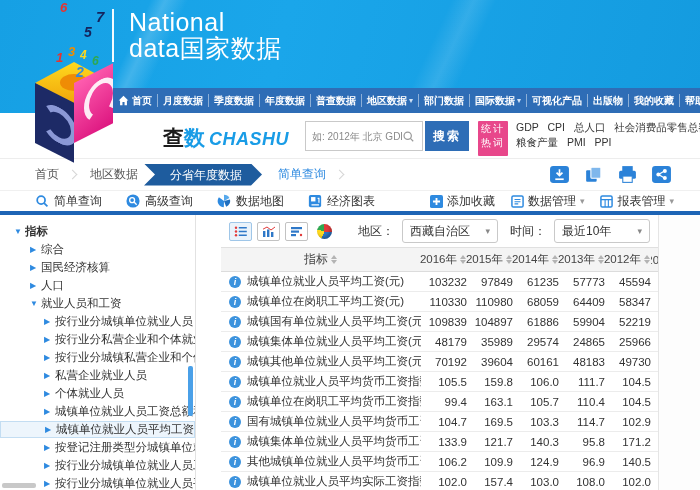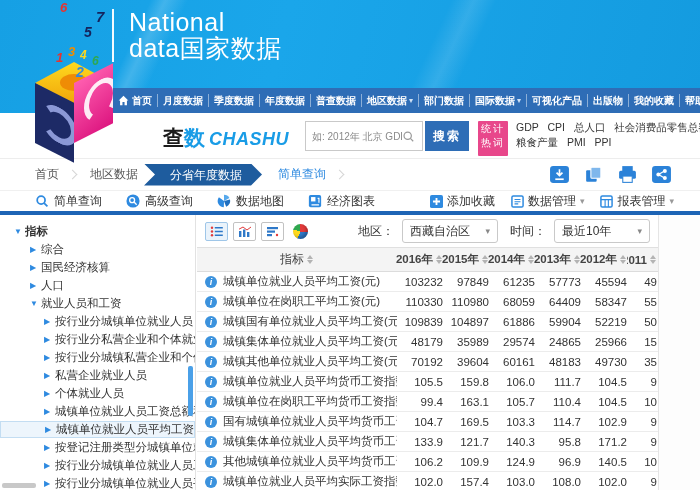--- a/index.html
+++ b/index.html
@@ -110,21 +110,21 @@
   .titem.lv2 { padding-left:44px; }
   .titem.selected { background:#edf5fc; border:1px solid #c3ddf2; }
   .tri { font-size:8px; color:#2e8ae0; width:11px; flex:none; }
   .tlabel { overflow:hidden; }
   .vthumb { position:absolute; right:2px; top:151px; width:5px; height:50px; background:#4aa0e8;
     border-radius:2px; cursor:pointer; }
   .hthumb { position:absolute; left:2px; bottom:2px; width:34px; height:5px; background:#c8c8c8;
     border-radius:2px; cursor:pointer; }
 
   
-  .main { position:absolute; left:197px; top:215px; width:461px; height:275px; background:#fff; overflow:hidden; }
+  .main { position:absolute; left:197px; top:215px; width:461px; height:275px; background:#fff; overflow:hidden;padding-left:24px; }
   .gutter { position:absolute; left:658px; top:215px; width:42px; height:275px; background:#fdfdfd;
     border-left:1px solid #e5e5e5; }
   .toolbar { height:32px; display:flex; align-items:center; padding:0 4px 0 8px; }
   .vbtn { width:23px; height:19px; border:1px solid #c2c2c2; border-radius:2px; background:#fff;
     display:flex; align-items:center; justify-content:center; margin-right:5px; cursor:pointer; }
   .vbtn.active { background:#eaf3fb; border-color:#9fc6e8; }
   .pie-btn { width:23px; height:19px; display:flex; align-items:center; justify-content:center;
     margin-right:5px; cursor:pointer; border:none; background:none; }
   .pie-ico { width:15px; height:15px; border-radius:50%;
     background:conic-gradient(#e23a3a 0 95deg,#2e78c8 95deg 205deg,#ffd91e 205deg 285deg,#2fa84f 285deg 360deg);
@@ -134,21 +134,21 @@
   .select { width:96px; height:24px; border:1px solid #c9c9c9; border-radius:3px; background:#fff;
     display:flex; align-items:center; justify-content:space-between; padding:0 7px; font-size:12px;
     color:#333; cursor:pointer; margin-right:4px; white-space:nowrap; }
   .select .scaret { font-size:9px; color:#888; }
 
   .thead { display:flex; align-items:center; height:25px; background:#f4f4f4;
     border-top:1px solid #e0e0e0; border-bottom:1px solid #dcdcdc; }
   .hlabel-cell { width:200px; display:flex; align-items:center; justify-content:center;
     font-size:12px; color:#444; cursor:pointer; flex:none; }
   .ycell { width:46px; display:flex; align-items:center; justify-content:flex-end; font-size:11.5px;
-    color:#444; font-weight:bold; cursor:pointer; flex:none; white-space:nowrap; }
+    color:#444; font-weight:normal; cursor:pointer; flex:none; white-space:nowrap; }
   .ycell:last-child { width:30px; overflow:hidden; }
   .sort { display:inline-block; width:7px; height:9px; position:relative; margin-left:3px; flex:none; }
   .sort::before { content:""; position:absolute; left:0; top:0; border:3.5px solid transparent;
     border-bottom:4px solid #b3b3b3; border-top:none; }
   .sort::after { content:""; position:absolute; left:0; bottom:0; border:3.5px solid transparent;
     border-top:4px solid #b3b3b3; border-bottom:none; }
   .trow { display:flex; align-items:center; height:20px; border-bottom:1px solid #ececec; }
   .rlabel-cell { width:200px; display:flex; align-items:center; padding-left:8px; flex:none; overflow:hidden; }
   .info-icon { width:12px; height:12px; border-radius:50%; background:#3b92dd; color:#fff;
     font-size:9px; font-weight:bold; font-style:italic; display:inline-flex; align-items:center;

